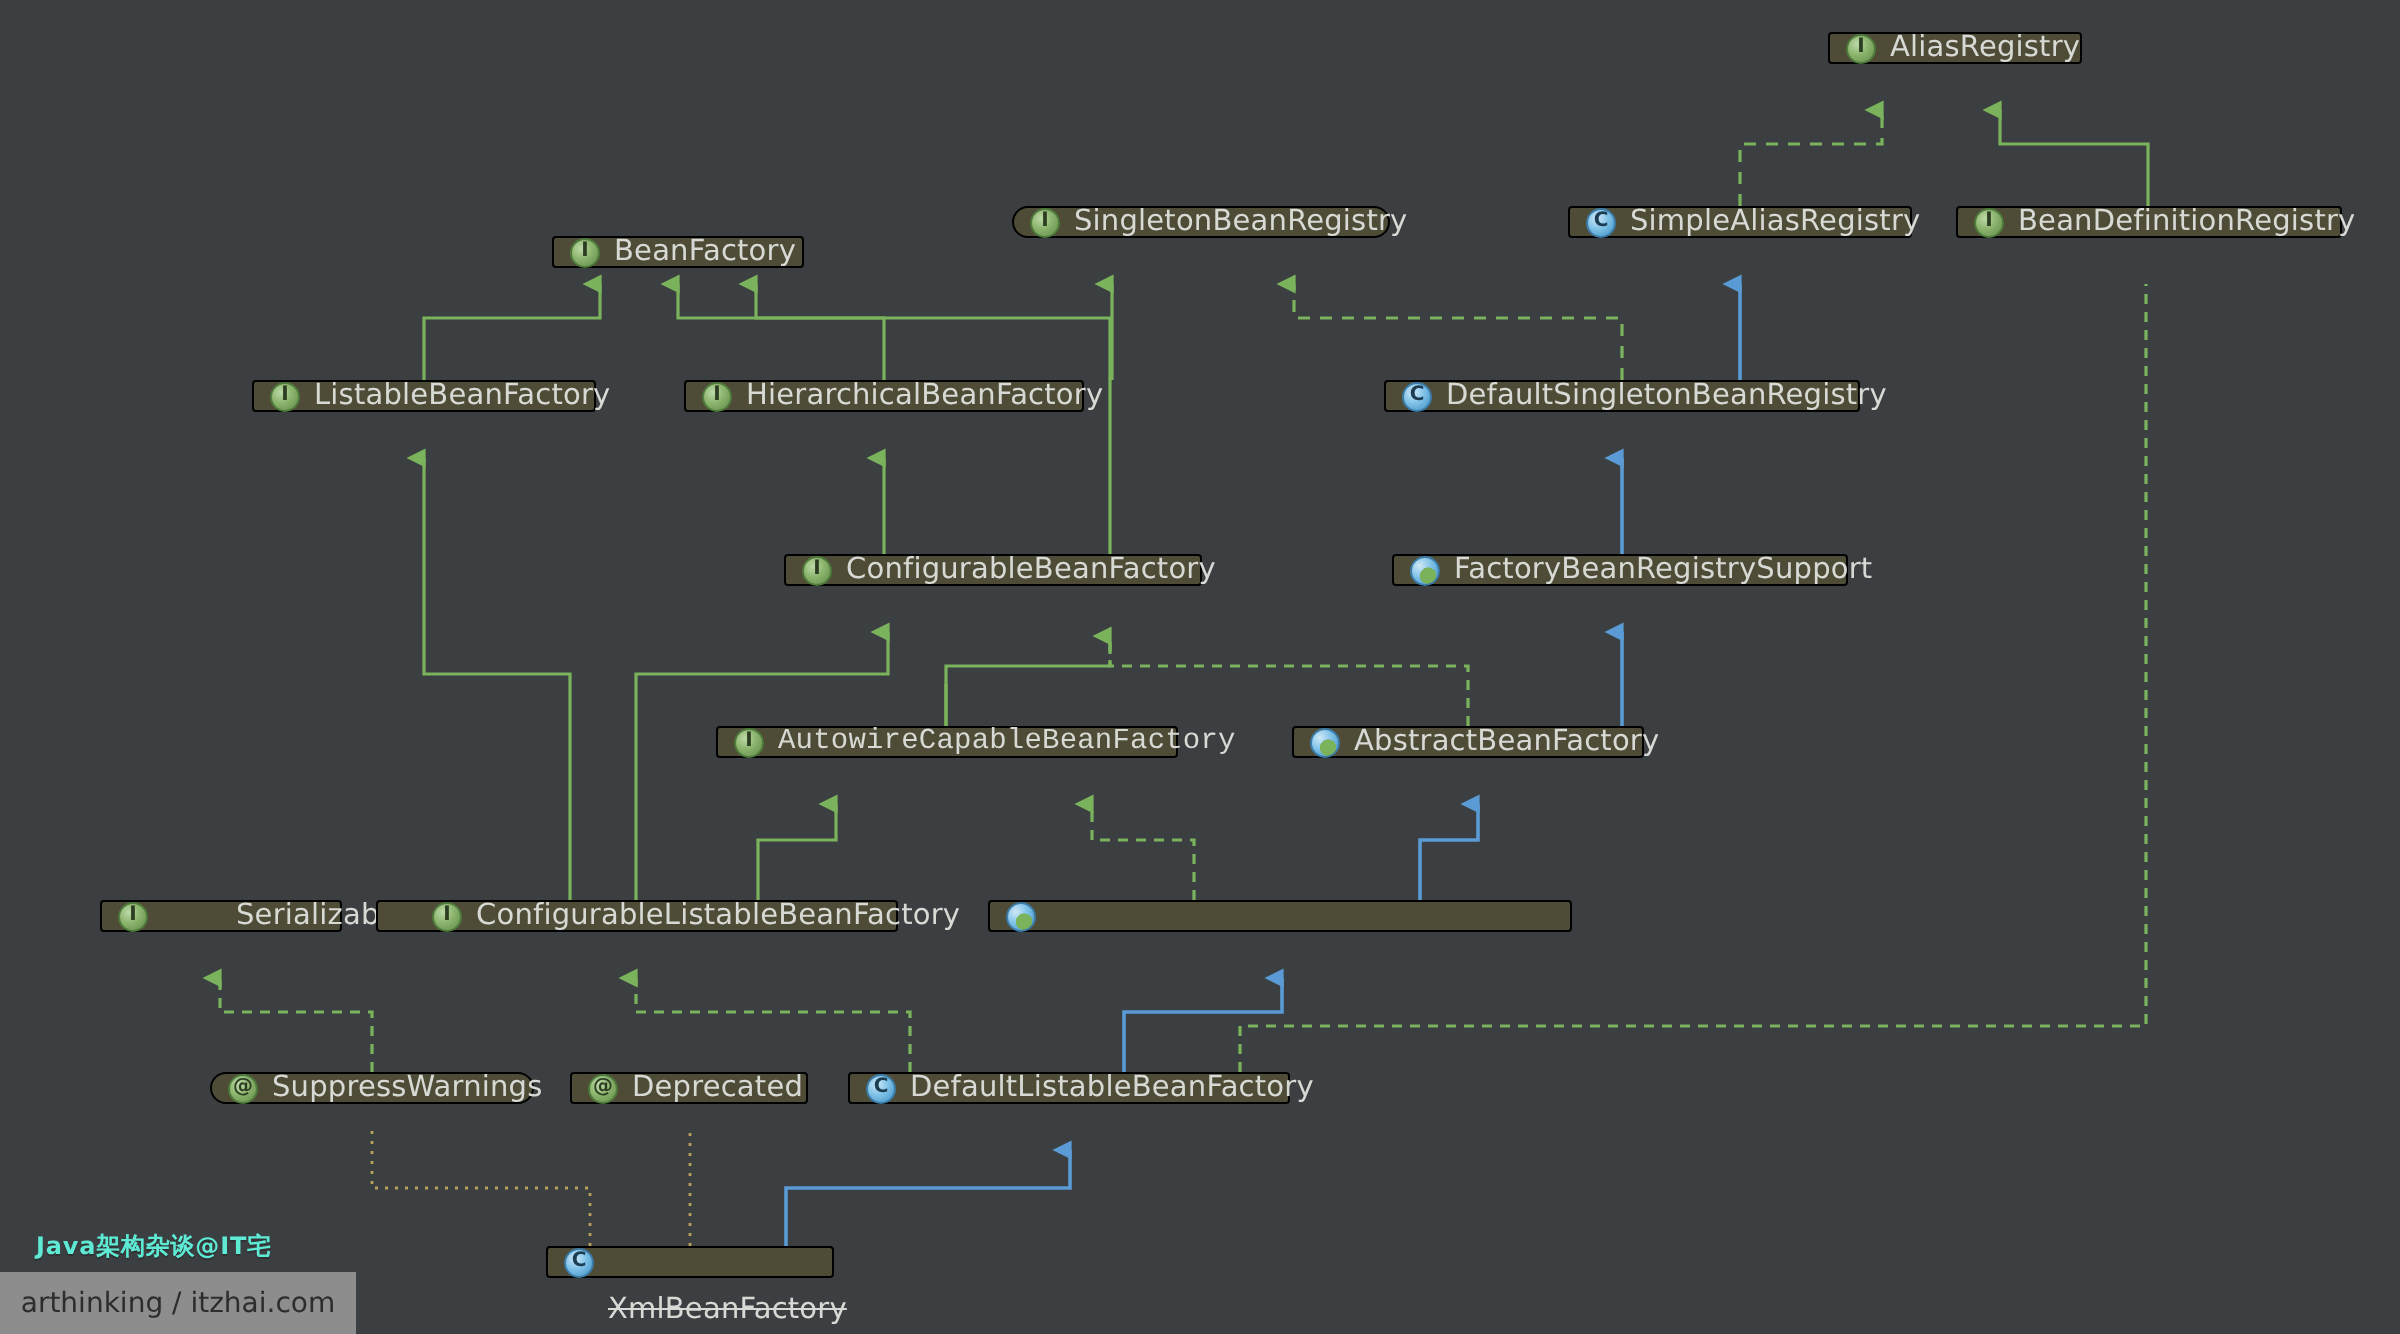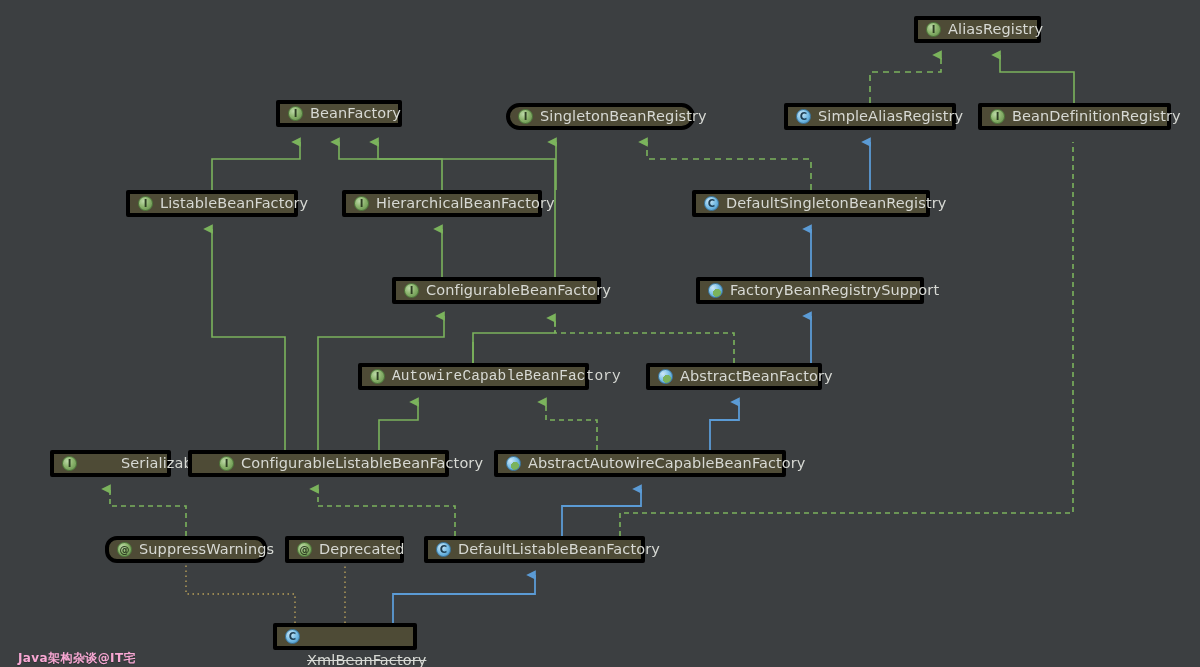--- a/index.html
+++ b/index.html
@@ -9,27 +9,27 @@
     font-family:"DejaVu Sans","Liberation Sans",sans-serif;
     overflow:hidden;
     position:relative;
   }
   #canvas{position:absolute;left:0;top:0;width:1200px;height:667px;}
   #edges{position:absolute;left:0;top:0;width:1200px;height:667px;pointer-events:none;}
 
   .node{
     position:absolute;
     box-sizing:border-box;
-    height:27px;
+    height:16px;
     display:flex;
     align-items:center;
     gap:7px;
     padding:0 10px 0 8px;
     background:#4e4b36;
-    border:4px solid #000000;
+    border:1px solid #000000;
     border-radius:2px;
     color:#d7d9d4;
     font-size:14.5px;
     white-space:nowrap;
     line-height:1;
   }
   .node .label{letter-spacing:0.1px;}
   .node.deprecated .label{text-decoration:line-through;margin-top:48px;}
 
   
@@ -80,22 +80,22 @@
   .ico.abs{
     background:
       radial-gradient(circle at 62% 68%, #7bb35c 0%, #7bb35c 34%, rgba(0,0,0,0) 35%),
       radial-gradient(circle at 30% 30%, #cfe8f6 0%, #7fc2e8 45%, #3f8fc4 100%);
     border:1px solid #3c7ba6;
     box-sizing:border-box;
   }
 
   
   #wm-top{
-    position:absolute;left:18px;top:650px;
-    color:#f9a8d4;font-size:12px;font-weight:bold;
+    position:absolute;left:18px;top:615px;
+    color:#5eead4;font-size:12px;font-weight:bold;
     letter-spacing:0.4px;
     text-shadow:0 1px 0 #2f3133;
   }
   #wm-bar{
     position:absolute;left:0px;top:636px;
     width:178px;height:31px;
     background:#8d8d8d;
     display:flex;align-items:center;justify-content:center;
     color:#2b2d2e;font-size:14px;
   }
@@ -170,21 +170,21 @@
       <path d="M295,623 L295,594 L186,594 L186,565" stroke="#b8a05a" stroke-width="1.4" stroke-dasharray="1.5,3.5"></path>
       <path d="M345,623 L345,594 L345,594 L345,565" stroke="#b8a05a" stroke-width="1.4" stroke-dasharray="1.5,3.5"></path>
     </g>
   </svg>
 
   <div id="nodes-layer">
       <div class="node" style="left: 914px; top: 16px; width: 127px;">
         <span class="ico iface"></span>
         <span class="label">AliasRegistry</span>
       </div>
-      <div class="node" style="left: 276px; top: 100px; width: 126px; text-align: center;">
+      <div class="node" style="left: 276px; top: 118px; width: 126px; text-align: center;">
         <span class="ico iface"></span>
         <span class="label">BeanFactory</span>
       </div>
       <div class="node" style="left: 506px; top: 103px; width: 189px; border-radius: 14px;">
         <span class="ico iface"></span>
         <span class="label">SingletonBeanRegistry</span>
       </div>
       <div class="node" style="left: 784px; top: 103px; width: 172px;">
         <span class="ico klass"></span>
         <span class="label">SimpleAliasRegistry</span>
@@ -224,34 +224,34 @@
       <div class="node" style="left: 50px; top: 450px; width: 121px; gap: 44px;">
         <span class="ico iface"></span>
         <span class="label">Serializable</span>
       </div>
       <div class="node" style="left: 188px; top: 450px; width: 261px; padding-left: 27px;">
         <span class="ico iface"></span>
         <span class="label">ConfigurableListableBeanFactory</span>
       </div>
       <div class="node" style="left: 494px; top: 450px; width: 292px;">
         <span class="ico abs"></span>
-        <span class="label">AbstractAutowireCapableBeanFactory</span>
       </div>
       <div class="node" style="left: 105px; top: 536px; width: 162px; border-radius: 12px;">
         <span class="ico annot"></span>
         <span class="label">SuppressWarnings</span>
       </div>
       <div class="node" style="left: 285px; top: 536px; width: 119px;">
         <span class="ico annot"></span>
         <span class="label">Deprecated</span>
       </div>
       <div class="node" style="left: 424px; top: 536px; width: 221px;">
         <span class="ico klass"></span>
         <span class="label">DefaultListableBeanFactory</span>
       </div>
       <div class="node deprecated" style="left: 273px; top: 623px; width: 144px;">
         <span class="ico klass"></span>
         <span class="label">XmlBeanFactory</span>
       </div>
     </div>
 
   <div id="wm-top">Java架构杂谈@IT宅</div>
+  <div id="wm-bar">arthinking / itzhai.com</div>
 </div>
 
 </body></html>

